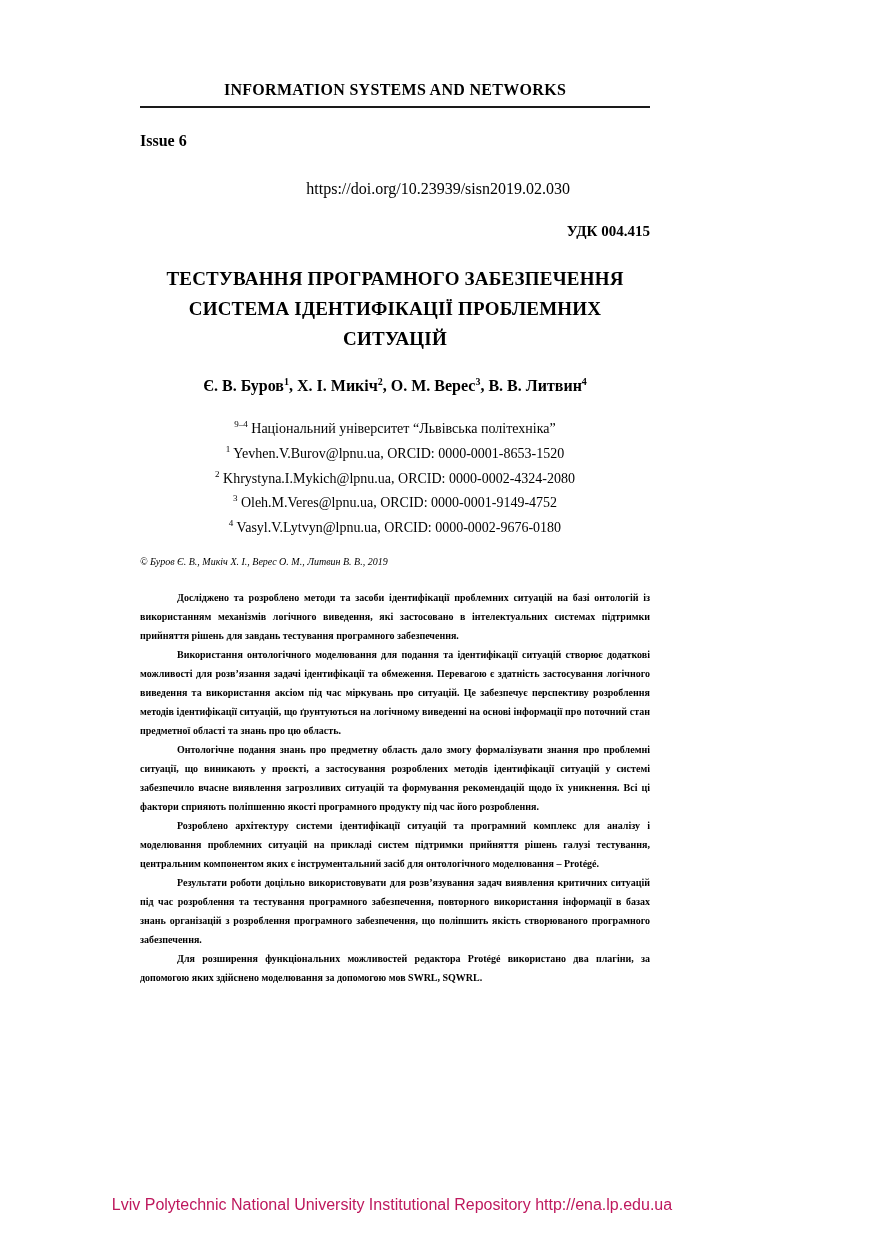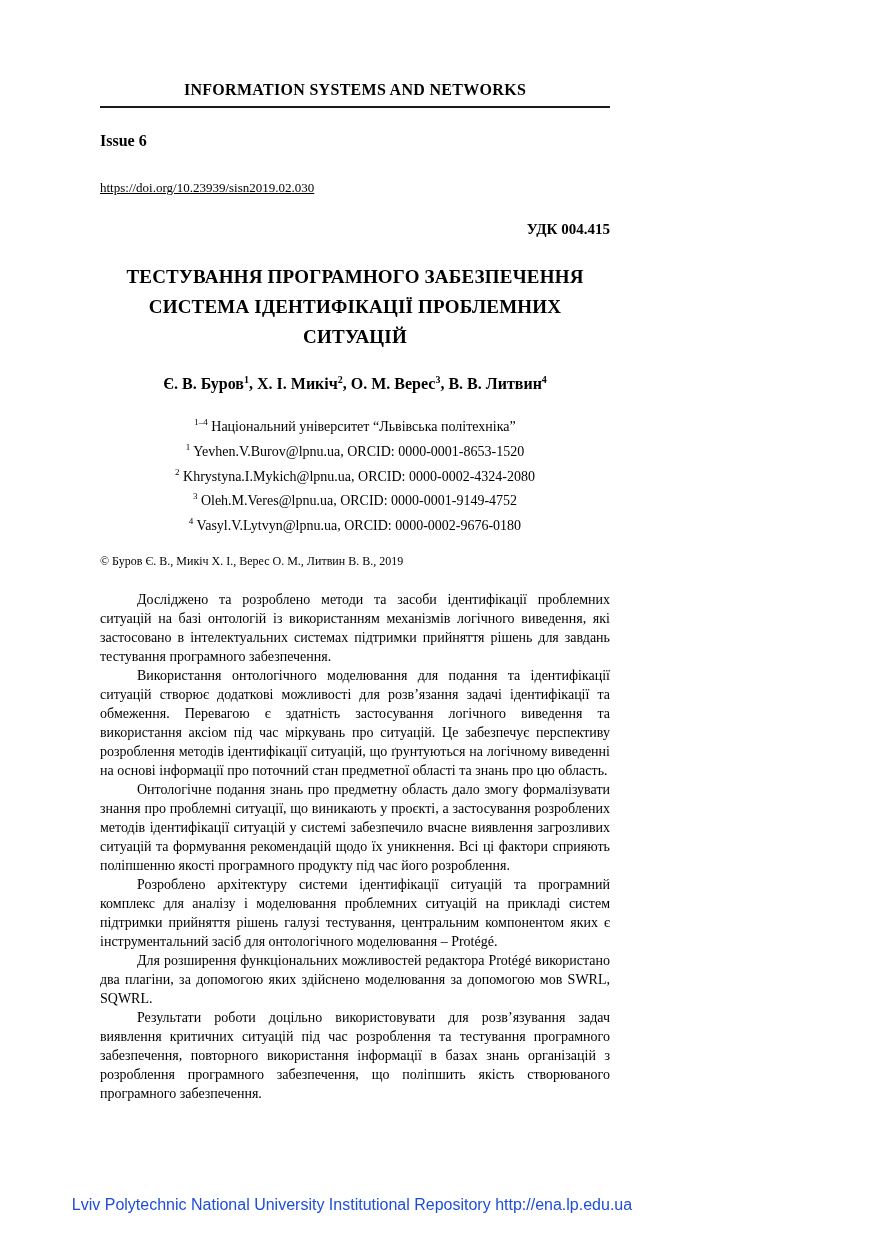--- a/index.html
+++ b/index.html
@@ -9,42 +9,43 @@
     background: #ffffff;
     color: #000000;
     font-family: "Liberation Serif", "DejaVu Serif", serif;
   }
   .page {
     position: relative;
     width: 704px;
     height: 1240px;
     padding: 81px 94px 0 100px;
     overflow: hidden;
+    margin-left: 40px;
   }
   .journal-header {
     text-align: center;
     font-weight: bold;
     font-size: 16px;
     letter-spacing: 0.3px;
   }
   .header-rule {
     border: none;
     border-top: 2px solid #1a1a1a;
     margin-top: 7px;
   }
   .issue-label {
     margin-top: 24px;
     font-weight: bold;
     font-size: 16px;
   }
   .doi-line {
     margin-top: 30px;
+    text-align: right;
     padding-right: 80px;
-    font-size: 13px;
-    text-decoration: underline;
+    font-size: 16px;
   }
   .udc-line {
     margin-top: 25px;
     text-align: right;
     font-weight: bold;
     font-size: 15px;
   }
   .paper-title {
     margin-top: 24px;
     text-align: center;
@@ -62,37 +63,38 @@
   .authors-line sup { font-size: 10px; }
   .affiliations {
     margin-top: 19px;
     text-align: center;
     font-size: 14px;
     line-height: 20px;
   }
   .affiliation-line sup { font-size: 9px; }
   .copyright-line {
     margin-top: 18px;
-    font-size: 12px;
+    font-style: italic;
+    font-size: 10px;
   }
   .abstract {
     margin-top: 21px;
-    font-weight: normal;
-    font-size: 14px;
+    font-weight: bold;
+    font-size: 10px;
     line-height: 19px;
     text-align: justify;
   }
   .abstract-para { text-indent: 37px; }
   .footer-line {
     position: absolute;
     left: 0;
     right: 0;
     bottom: 26px;
     text-align: center;
-    color: #1d4ed8;
+    color: #be185d;
     font-size: 16px;
     font-family: "Liberation Sans", "DejaVu Sans", sans-serif;
   }
 </style>
 </head>
 <body>
 
 <div class="page">
 
   <div class="journal-header">INFORMATION SYSTEMS AND NETWORKS</div>
@@ -106,33 +108,33 @@
   <div class="udc-line">УДК 004.415</div>
 
   <div class="paper-title">
     <div>ТЕСТУВАННЯ ПРОГРАМНОГО ЗАБЕЗПЕЧЕННЯ</div>
     <div>СИСТЕМА ІДЕНТИФІКАЦІЇ ПРОБЛЕМНИХ СИТУАЦІЙ</div>
   </div>
 
   <div class="authors-line"><span>Є. В. Буров<sup>1</sup></span>, <span>Х. І. Микіч<sup>2</sup></span>, <span>О. М. Верес<sup>3</sup></span>, <span>В. В. Литвин<sup>4</sup></span></div>
 
   <div class="affiliations">
-      <div class="affiliation-line"><sup>1–4</sup> Національний університет “Львівська політехніка”</div>
+      <div class="affiliation-line"><sup>9–4</sup> Національний університет “Львівська політехніка”</div>
       <div class="affiliation-line"><sup>1</sup> Yevhen.V.Burov@lpnu.ua, ORCID: 0000-0001-8653-1520</div>
       <div class="affiliation-line"><sup>2</sup> Khrystyna.I.Mykich@lpnu.ua, ORCID: 0000-0002-4324-2080</div>
       <div class="affiliation-line"><sup>3</sup> Oleh.M.Veres@lpnu.ua, ORCID: 0000-0001-9149-4752</div>
       <div class="affiliation-line"><sup>4</sup> Vasyl.V.Lytvyn@lpnu.ua, ORCID: 0000-0002-9676-0180</div>
     </div>
 
   <div class="copyright-line">© Буров Є. В., Микіч Х. І., Верес О. М., Литвин В. В., 2019</div>
 
   <div class="abstract">
       <p class="abstract-para">Досліджено та розроблено методи та засоби ідентифікації проблемних ситуацій на базі онтологій із використанням механізмів логічного виведення, які застосовано в інтелектуальних системах підтримки прийняття рішень для завдань тестування програмного забезпечення.</p>
       <p class="abstract-para">Використання онтологічного моделювання для подання та ідентифікації ситуацій створює додаткові можливості для розв’язання задачі ідентифікації та обмеження. Перевагою є здатність застосування логічного виведення та використання аксіом під час міркувань про ситуацій. Це забезпечує перспективу розроблення методів ідентифікації ситуацій, що ґрунтуються на логічному виведенні на основі інформації про поточний стан предметної області та знань про цю область.</p>
       <p class="abstract-para">Онтологічне подання знань про предметну область дало змогу формалізувати знання про проблемні ситуації, що виникають у проєкті, а застосування розроблених методів ідентифікації ситуацій у системі забезпечило вчасне виявлення загрозливих ситуацій та формування рекомендацій щодо їх уникнення. Всі ці фактори сприяють поліпшенню якості програмного продукту під час його розроблення.</p>
       <p class="abstract-para">Розроблено архітектуру системи ідентифікації ситуацій та програмний комплекс для аналізу і моделювання проблемних ситуацій на прикладі систем підтримки прийняття рішень галузі тестування, центральним компонентом яких є інструментальний засіб для онтологічного моделювання – Protégé.</p>
+      <p class="abstract-para">Результати роботи доцільно використовувати для розв’язування задач виявлення критичних ситуацій під час розроблення та тестування програмного забезпечення, повторного використання інформації в базах знань організацій з розроблення програмного забезпечення, що поліпшить якість створюваного програмного забезпечення.</p>
       <p class="abstract-para">Для розширення функціональних можливостей редактора Protégé використано два плагіни, за допомогою яких здійснено моделювання за допомогою мов SWRL, SQWRL.</p>
-      <p class="abstract-para">Результати роботи доцільно використовувати для розв’язування задач виявлення критичних ситуацій під час розроблення та тестування програмного забезпечення, повторного використання інформації в базах знань організацій з розроблення програмного забезпечення, що поліпшить якість створюваного програмного забезпечення.</p>
     </div>
 
   <div class="footer-line">Lviv Polytechnic National University Institutional Repository http://ena.lp.edu.ua</div>
 
 </div>
 
 </body></html>

